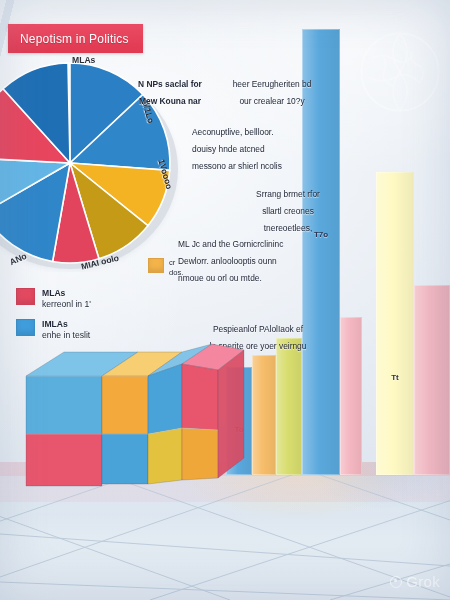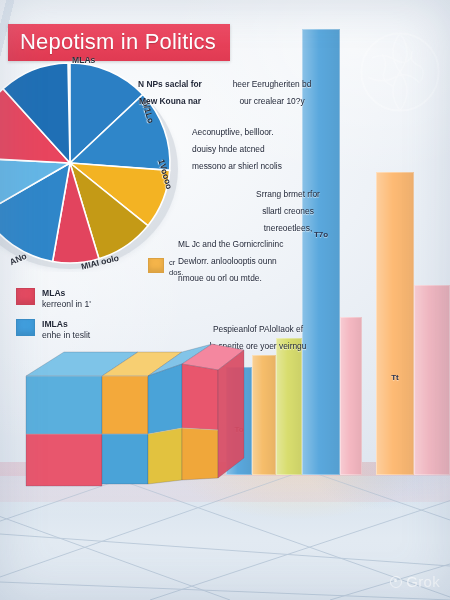--- a/index.html
+++ b/index.html
@@ -46,21 +46,21 @@
   .globe{position:absolute;right:6px;top:28px;width:88px;height:88px;opacity:.30;}
 
   
   .title-band{
     position:absolute;left:8px;top:24px;
     background:linear-gradient(180deg,#ef4a63,#e03a52);
     padding:5px 14px 6px 12px;
     box-shadow:0 1px 3px rgba(0,0,0,.18);
   }
   .title-band span{
-    color:#fff;font-size:22px;letter-spacing:.2px;font-weight:400;
+    color:#fff;font-size:12px;letter-spacing:.2px;font-weight:400;
     text-shadow:0 1px 1px rgba(0,0,0,.2);
     white-space:nowrap;
   }
 
   
   .pie-wrap{position:absolute;left:-46px;top:57px;width:232px;height:215px;}
   .pie-wrap svg{position:absolute;left:0;top:0;}
 
   .plabel{
     position:absolute;color:#2a2f3a;font-size:8.6px;font-weight:700;
@@ -206,21 +206,21 @@
     <div class="bar" style="left:50px;width:26px;height:137px;background:#d8dd6e;">
       <div class="gloss"></div>
     </div>
     <div class="bar" style="left:76px;width:38px;height:446px;background:#5aa8dd;">
       <div class="gloss"></div>
       <div class="barlabel" style="top:201px;">T7o</div>
     </div>
     <div class="bar" style="left:114px;width:22px;height:158px;background:#f4b7c1;">
       <div class="gloss"></div>
     </div>
-    <div class="bar" style="left:150px;width:38px;height:303px;background:#fdba74;">
+    <div class="bar" style="left:150px;width:38px;height:303px;background:#fef9c3;">
       <div class="gloss"></div>
       <div class="barlabel" style="top:201px;">Tt</div>
     </div>
     <div class="bar" style="left:188px;width:36px;height:190px;background:#f4b7c1;">
       <div class="gloss"></div>
     </div>
   </div>
 
   <div class="para p-head center" style="white-space:pre-line;">heer Eerugheriten bd
 our crealear 10?y</div>

